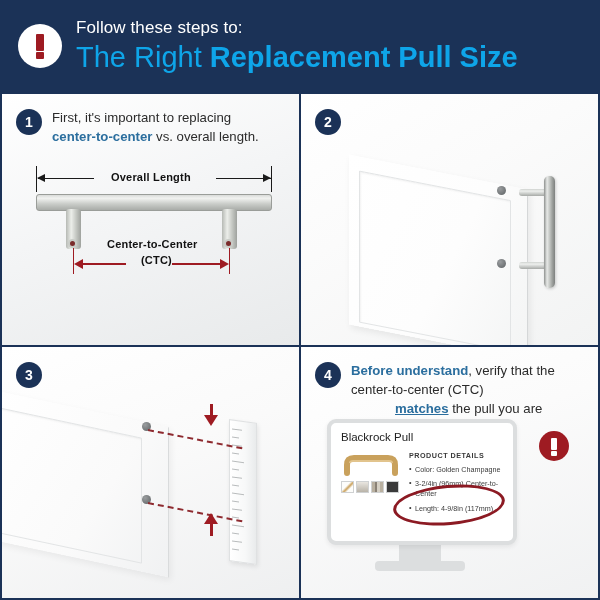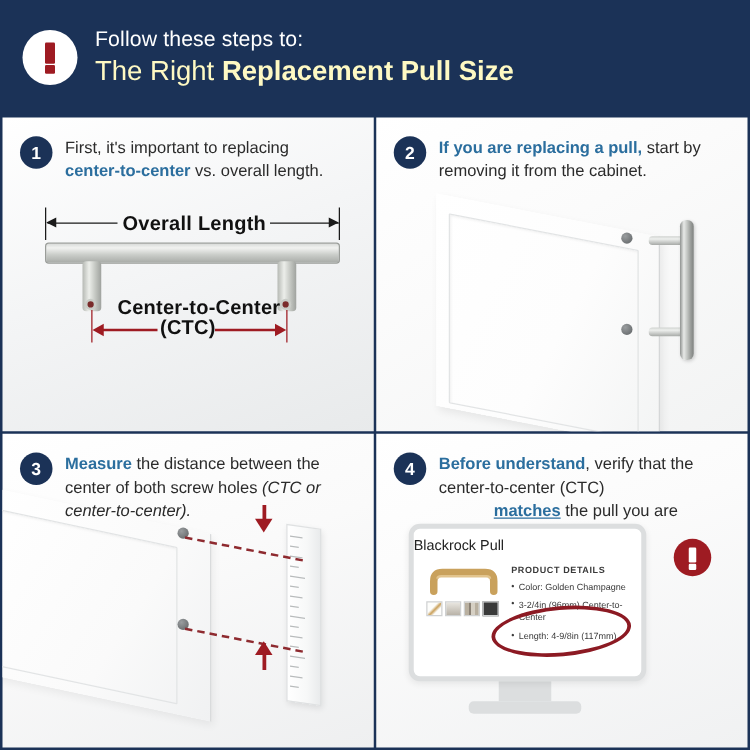--- a/index.html
+++ b/index.html
@@ -37,21 +37,21 @@
     position:absolute;left:0;background:#9e1b22;display:block;
   }
   .alert-badge .bang i.stem{top:2px;width:8px;height:17px;border-radius:1px;}
   .alert-badge .bang i.dot{bottom:1px;width:8px;height:7px;border-radius:1px;}
   .header-text{display:flex;flex-direction:column;justify-content:center;}
   .head-small{
     color:#ffffff;font-size:17px;font-weight:400;letter-spacing:.1px;
     line-height:1.15;margin-bottom:3px;
   }
   .head-big{
-    color:#fef9c3;font-size:22px;line-height:1.12;font-weight:400;
+    color:#0ea5e9;font-size:29px;line-height:1.12;font-weight:400;
     white-space:nowrap;
   }
   .head-big b{font-weight:700;}
   
   .grid{
     flex:1 1 auto;display:grid;
     grid-template-columns:1fr 1fr;grid-template-rows:1fr 1fr;
     background:#1b3257;
     gap:2px;
     border-top:2px solid #1b3257;
@@ -88,22 +88,22 @@
   
   .pull-art{position:relative;width:262px;height:120px;margin:18px 0 0 8px;}
   .dim-line{position:absolute;height:1px;background:#1a1a1a;}
   .dim-tick{position:absolute;width:1px;background:#1a1a1a;}
   .arrowL,.arrowR{position:absolute;width:0;height:0;border-top:4px solid transparent;border-bottom:4px solid transparent;}
   .arrowL{border-right:8px solid #1a1a1a;}
   .arrowR{border-left:8px solid #1a1a1a;}
   .arrowLr{position:absolute;width:0;height:0;border-top:5px solid transparent;border-bottom:5px solid transparent;border-right:9px solid #9e1b22;}
   .arrowRr{position:absolute;width:0;height:0;border-top:5px solid transparent;border-bottom:5px solid transparent;border-left:9px solid #9e1b22;}
   .dim-label{
-    position:absolute;font-size:16px;font-weight:700;color:#111;
-    background:transparent;letter-spacing:.2px;white-space:nowrap;
+    position:absolute;font-size:11px;font-weight:700;color:#111;
+    background:transparent;letter-spacing:.2px;white-space:nowrap;margin-left:13px;
   }
   .bar-main{
     position:absolute;left:12px;top:30px;width:236px;height:17px;border-radius:3px;
     background:linear-gradient(180deg,#d9dbd9 0%,#f1f2f0 22%,#c9ccc8 60%,#a9aca8 100%);
     border:1px solid #9a9d99;box-sizing:border-box;
   }
   .post{
     position:absolute;width:15px;height:40px;border-radius:3px;
     background:linear-gradient(90deg,#b6b9b4 0%,#eceeea 35%,#c2c5c0 70%,#9fa29e 100%);
     border:1px solid #96999５;box-sizing:border-box;top:45px;
@@ -183,21 +183,21 @@
     background:#ffffff;border:4px solid #dcdedf;border-radius:9px;
     box-sizing:border-box;box-shadow:0 2px 5px rgba(0,0,0,.07);
   }
   .mon-neck{
     position:absolute;left:98px;top:198px;width:42px;height:16px;background:#dcdedf;
   }
   .mon-base{
     position:absolute;left:74px;top:214px;width:90px;height:10px;border-radius:4px;background:#dcdedf;
   }
   .prod-title{
-    position:absolute;left:0;top:8px;font-size:11.5px;color:#222;font-weight:400;
+    position:absolute;left:10px;top:8px;font-size:11.5px;color:#222;font-weight:400;
   }
   .prod-img{
     position:absolute;left:12px;top:28px;width:56px;height:26px;
   }
   .swatches{position:absolute;left:10px;top:58px;display:flex;gap:2px;}
   .sw{width:13px;height:12px;border:1px solid #cfd1d2;box-sizing:border-box;}
   .sw1{background:linear-gradient(135deg,#fdfdfb 40%,#c9a05a 55%,#fdfdfb 70%);}
   .sw2{background:linear-gradient(180deg,#e9e6e0,#b9b3a8);}
   .sw3{background:repeating-linear-gradient(90deg,#b9b0a0 0 3px,#8a8175 3px 5px,#d6d0c4 5px 8px);}
   .sw4{background:#3a3a3a;}
@@ -288,23 +288,20 @@
           <div class="cab-inner"></div>
         </div>
         <div class="screw-hole s2-h1"></div>
         <div class="screw-hole s2-h2"></div>
         <div class="bar-arm a1"></div>
         <div class="bar-arm a2"></div>
         <div class="bar-pull"></div>
       </div>
       <div class="step-head" style="position:relative;z-index:3;">
         <div class="step-num">2</div>
-        <div class="step-copy">
-          <b>If you are replacing a pull,</b><span> start by removing it from the cabinet.</span>
-        </div>
       </div>
     </div>
 
     <div class="panel p3">
       <div class="cab-wrap">
         <div class="cab3">
           <div class="cab-inner"></div>
         </div>
         <div class="ruler">
           <i style="top:8px;width:10px;"></i>
@@ -328,23 +325,20 @@
         <div class="screw-hole s3-h2"></div>
         <div class="dash3" style="left:146px;top:82px;width:96px;transform:rotate(11deg);transform-origin:left center;"></div>
         <div class="dash3" style="left:146px;top:155px;width:96px;transform:rotate(11deg);transform-origin:left center;"></div>
         <div class="arrowStem" style="left:208px;top:57px;height:12px;"></div>
         <div class="arrowDown" style="left:202px;top:68px;"></div>
         <div class="arrowUp" style="left:202px;top:166px;"></div>
         <div class="arrowStem" style="left:208px;top:177px;height:12px;"></div>
       </div>
       <div class="step-head" style="position:relative;z-index:3;">
         <div class="step-num">3</div>
-        <div class="step-copy">
-          <b>Measure</b><span> the distance between the center of both screw holes </span><span class="em">(CTC or center-to-center).</span>
-        </div>
       </div>
     </div>
 
     <div class="panel p4">
       <div class="step-head">
         <div class="step-num">4</div>
         <div class="step-copy">
           <b>Before understand</b><span>, verify that the center-to-center (CTC) </span><u>matches</u><span> the pull you are replacing.</span>
         </div>
       </div>

